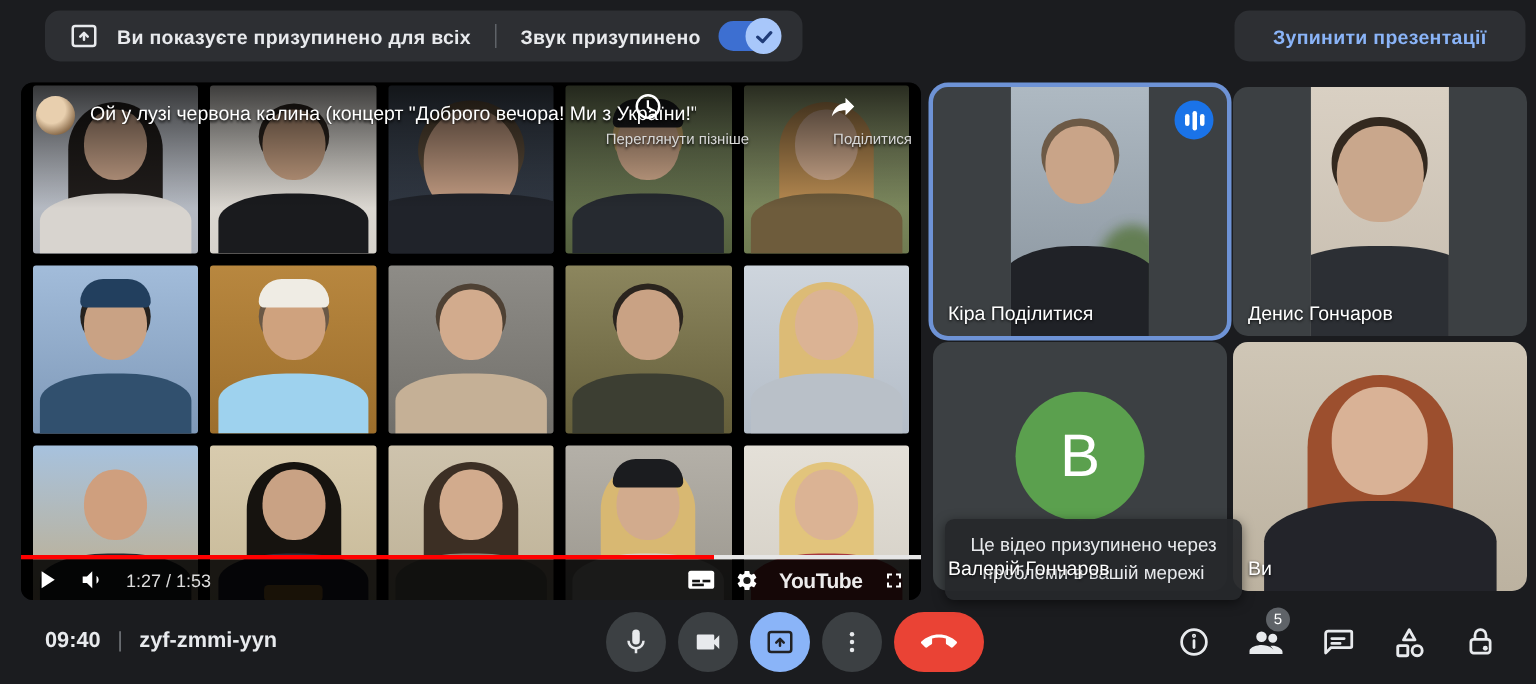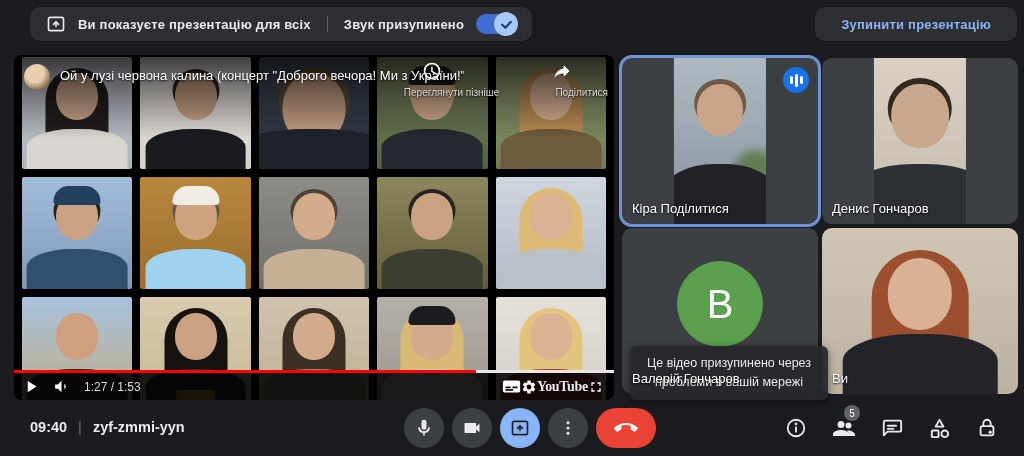--- a/index.html
+++ b/index.html
@@ -29,21 +29,21 @@
             white-space:nowrap;overflow:hidden;text-shadow:0 1px 2px #000;}
   .yt-actions{position:absolute;top:6px;right:6px;display:flex;gap:16px;}
   .yt-action{display:flex;flex-direction:column;align-items:center;gap:2px;cursor:pointer;}
   .yt-action-label{font-size:10px;color:#d8d8d8;text-shadow:0 1px 2px #000;padding-left:40px;}
   .other-videos{position:absolute;left:8px;bottom:36px;background:rgba(0,0,0,.72);color:#eee;
                 font-size:12px;letter-spacing:.4px;padding:7px 11px;border-radius:2px;cursor:pointer;}
   .yt-progress{position:absolute;left:0;right:0;bottom:27px;height:3px;cursor:pointer;}
   .yt-controls{position:absolute;left:0;right:0;bottom:0;height:27px;background:rgba(0,0,0,.88);
                display:flex;align-items:center;gap:14px;padding:0 10px;}
   .yt-time{font-size:12px;color:#ddd;}
-  .yt-right{margin-left:auto;display:flex;font-family:Liberation Serif, serif;}
+  .yt-right{margin-left:auto;display:flex;gap:13px;}
   .yt-logo{font-size:14px;font-weight:bold;color:#fff;opacity:.92;letter-spacing:-.3px;}
   .ybtn{display:flex;align-items:center;cursor:pointer;}
   
   .tile{position:absolute;width:196px;height:166px;background:#3c4043;border-radius:10px;
         overflow:hidden;cursor:pointer;}
   .tile.active{box-shadow:0 0 0 3px #6e93d6;}
   .strip{position:absolute;left:50%;transform:translateX(-50%);top:0;bottom:0;width:47%;overflow:hidden;}
   .full-bg{position:absolute;inset:0;overflow:hidden;}
   .p-label{position:absolute;left:10px;bottom:8px;font-size:13px;color:#fff;z-index:20;
            text-shadow:0 1px 2px rgba(0,0,0,.9);}
@@ -80,33 +80,33 @@
 <div class="app">
 
   <div class="pill pill-left">
     <span style="display:flex;">
       <svg width="20" height="20" viewBox="0 0 24 24" fill="none" stroke="#e8eaed" stroke-width="2">
         <rect x="3" y="4" width="18" height="16" rx="2"></rect>
         <path d="M12 15v-5" stroke-linecap="round"></path>
         <path d="M9 12.5 12 9.5l3 3" fill="none" stroke-linecap="round" stroke-linejoin="round"></path>
       </svg>
     </span>
-    <span>Ви показуєте презентацію для всіх</span>
+    <span>Ви показуєте призупинено для всіх</span>
     <span class="vdiv"></span>
     <span>Звук призупинено</span>
     <span class="toggle">
       <span class="knob">
         <svg width="13" height="13" viewBox="0 0 24 24" fill="none" stroke="#1f3b77" stroke-width="4" stroke-linecap="round" stroke-linejoin="round">
             <path d="M4 12.5 10 18 20 7"></path>
           </svg>
       </span>
     </span>
   </div>
   <div class="pill pill-right">
-    <span>Зупинити презентацію</span>
+    <span>Зупинити презентації</span>
   </div>
 
   <div class="stage">
     <div id="yt-grid" class="yt-grid">
         <div class="yt-tile" style="background: linear-gradient(rgb(199, 203, 210), rgb(174, 179, 188));">
           <div style="position: absolute; left: 50%; transform: translateX(-50%); top: 10.96px; width: 63px; height: 92.4px; border-radius: 31.5px 31.5px 14.7px 14.7px; background: rgb(34, 30, 28);"></div>
           <div style="position: absolute; left: 50%; transform: translateX(-50%); top: 16px; width: 42px; height: 47.04px; border-radius: 48%; background: rgb(201, 164, 138);"></div>
           <div style="position: absolute; left: 50%; transform: translateX(-50%); bottom: 0px; width: 100.8px; height: 36%; border-radius: 45% 45% 0px 0px; background: rgb(216, 212, 207);"></div>
         </div>
         <div class="yt-tile" style="background: linear-gradient(rgb(232, 229, 224), rgb(214, 210, 203));">

